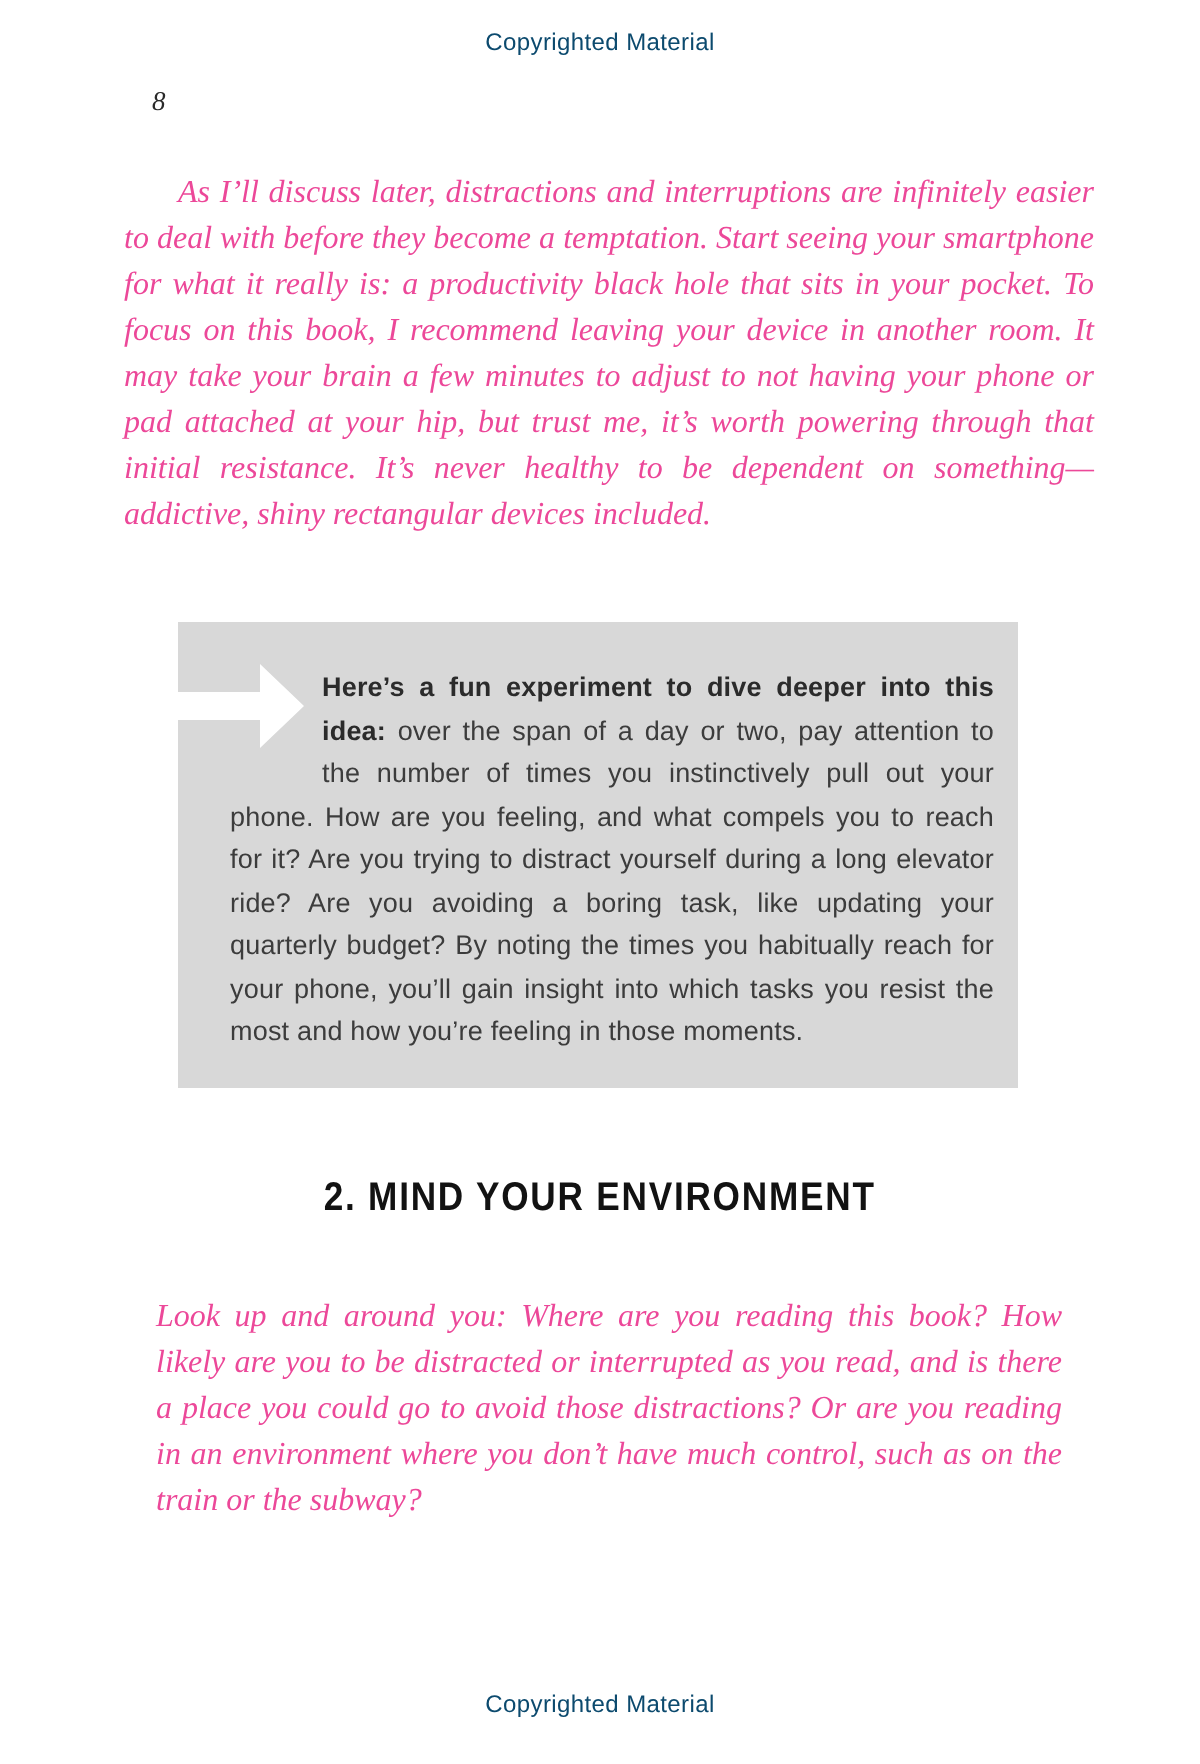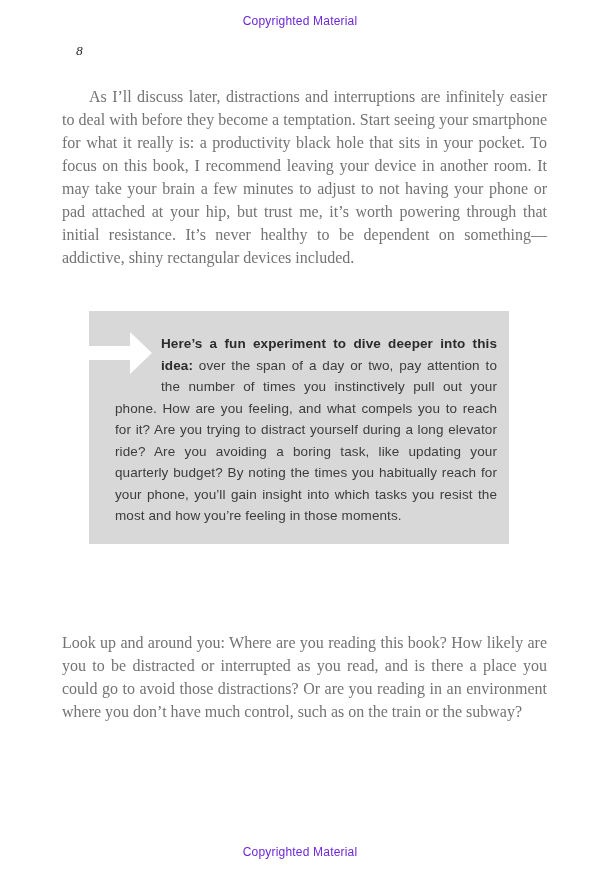--- a/index.html
+++ b/index.html
@@ -2,42 +2,42 @@
 <html><head>
 <meta charset="utf-8">
 <style>
   html,body{margin:0;padding:0;background:#ffffff;}
   .page{
     position:relative;width:600px;height:882px;background:#ffffff;
     font-family:"Liberation Serif",serif;color:#1e1e1e;overflow:hidden;
   }
   .copyright{
     position:absolute;left:0;width:600px;text-align:center;
-    font-family:"Liberation Sans",sans-serif;font-size:12px;color:#6d28d9;
+    font-family:"Liberation Sans",sans-serif;font-size:12px;color:#0c4a6e;
     letter-spacing:0.2px;
   }
   .copyright.top{top:14px;}
   .copyright.bottom{top:845px;}
   .page-number{
     position:absolute;left:76px;top:43px;font-style:italic;
     font-size:13.5px;color:#2a2a2a;
   }
   .running-title{
     position:absolute;left:0;top:44px;width:600px;text-align:center;
     font-family:"Liberation Sans",sans-serif;font-weight:bold;font-size:12px;
     letter-spacing:3.2px;color:#1a1a1a;
   }
   .body-col{
     position:absolute;left:62px;width:485px;
-    font-size:16px;line-height:23px;text-align:justify;color:#737373;
+    font-size:16px;line-height:23px;text-align:justify;color:#ec4899;font-style:italic;
   }
   .para-1{top:85px;}
   .para-1 p{margin:0;text-indent:27px;}
   .lower-col{top:631px;}
-  .lower-col p{margin:0;}
+  .lower-col p{margin:16px;}
   .lower-col .p3{text-indent:27px;}
   .callout{
     position:absolute;left:89px;top:311px;width:420px;height:233px;
     box-sizing:border-box;background:#d8d8d8;
     padding:22px 12px 0 26px;
     font-family:"Liberation Sans","DejaVu Sans",sans-serif;
     font-size:13.5px;line-height:21.5px;text-align:justify;
     color:#3c3c3c;letter-spacing:0.1px;overflow:hidden;
   }
   .callout .lead{font-weight:bold;color:#2b2b2b;}
@@ -70,20 +70,23 @@
   <div class="callout">
     <span class="arrow">
       <svg width="64" height="42" viewBox="0 0 64 42" xmlns="http://www.w3.org/2000/svg">
         <polygon points="0,14 41,14 41,0 63,21 41,42 41,28 0,28" fill="#ffffff"></polygon>
       </svg>
     </span>
     <span class="indent-spacer"></span>
     <span class="lead">Here’s a fun experiment to dive deeper into this idea:</span><span> over the span of a day or two, pay attention to the number of times you instinctively pull out your phone. How are you feeling, and what compels you to reach for it? Are you trying to distract yourself during a long elevator ride? Are you avoiding a boring task, like updating your quarterly budget? By noting the times you habitually reach for your phone, you’ll gain insight into which tasks you resist the most and how you’re feeling in those moments.</span>
   </div>
 
+  <div class="section-heading">
+    <span class="condense">2. MIND YOUR ENVIRONMENT</span>
+  </div>
 
   <div class="body-col lower-col">
     <p class="p2">Look up and around you: Where are you reading this book? How likely are you to be distracted or interrupted as you read, and is there a place you could go to avoid those distractions? Or are you reading in an environment where you don’t have much control, such as on the train or the subway?</p>
   </div>
 
   <div class="copyright bottom">Copyrighted Material</div>
 
 </div>
 
 </body></html>

